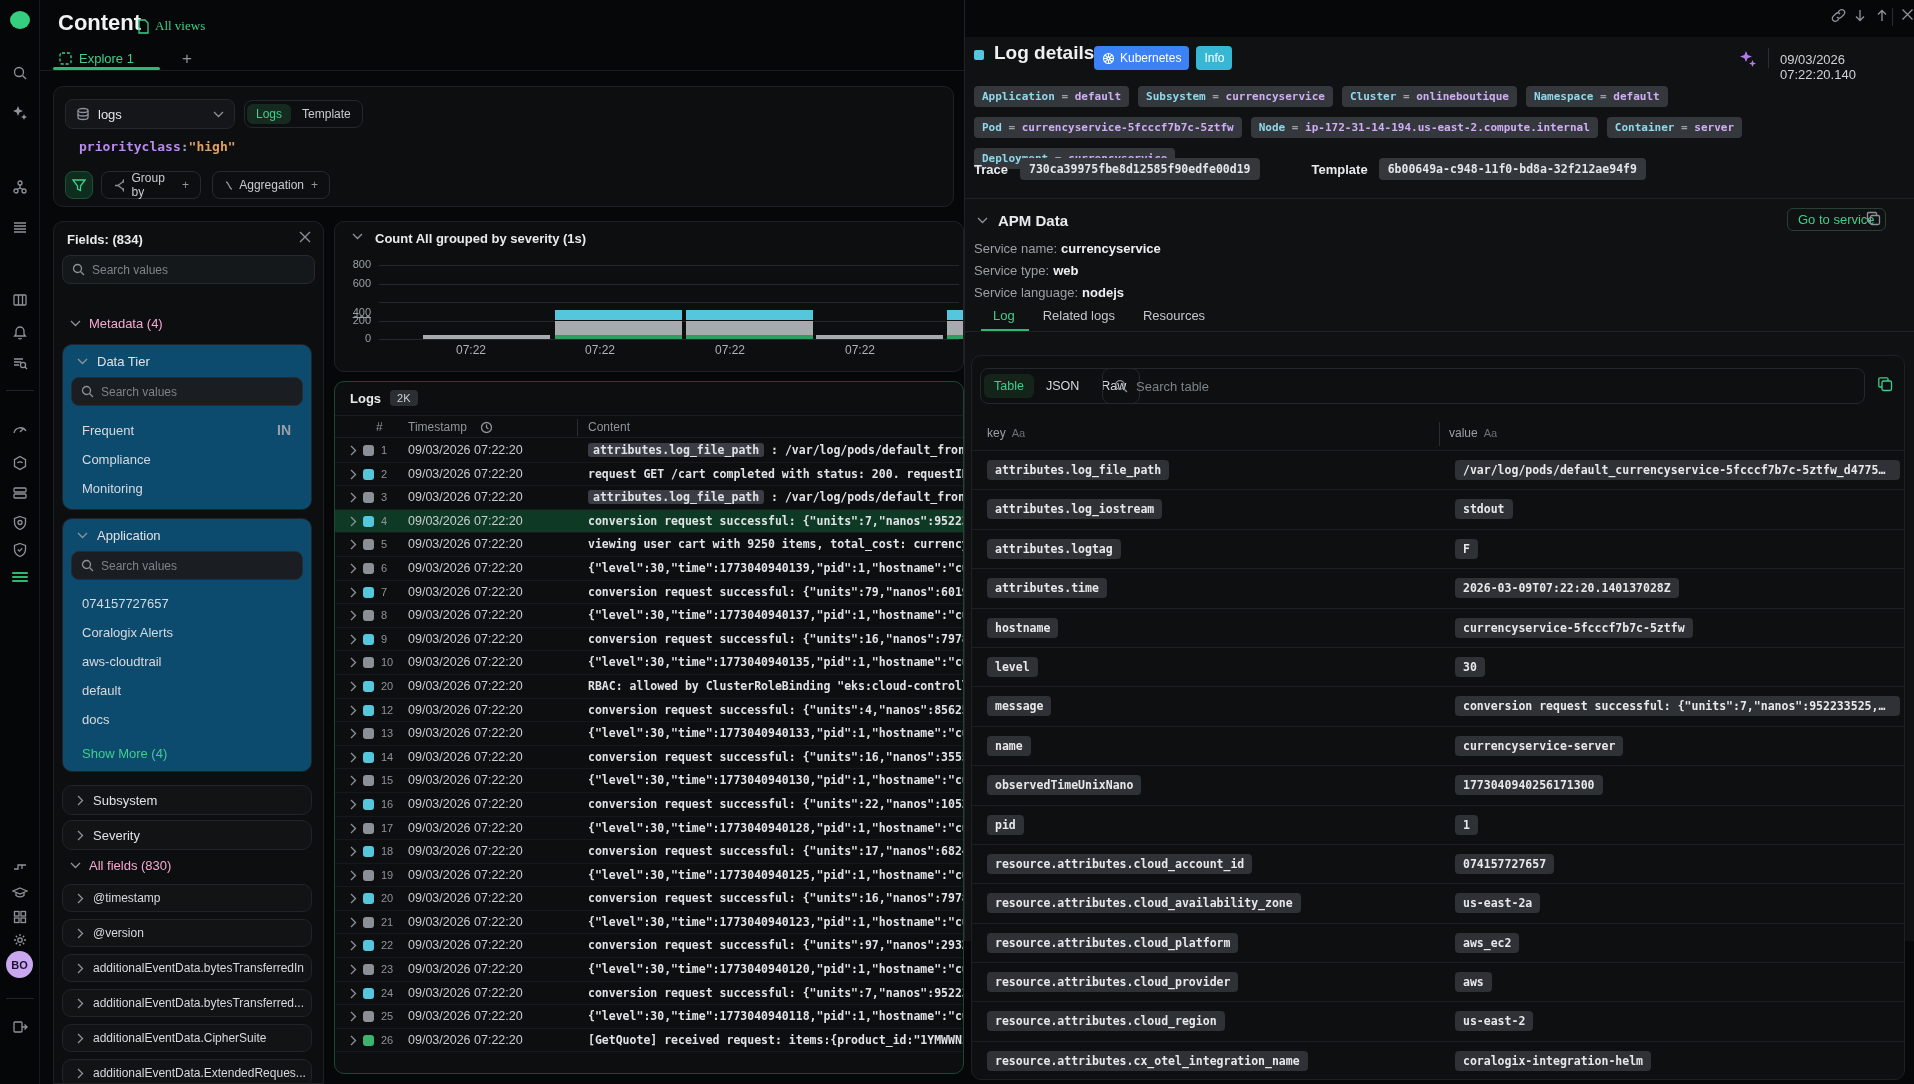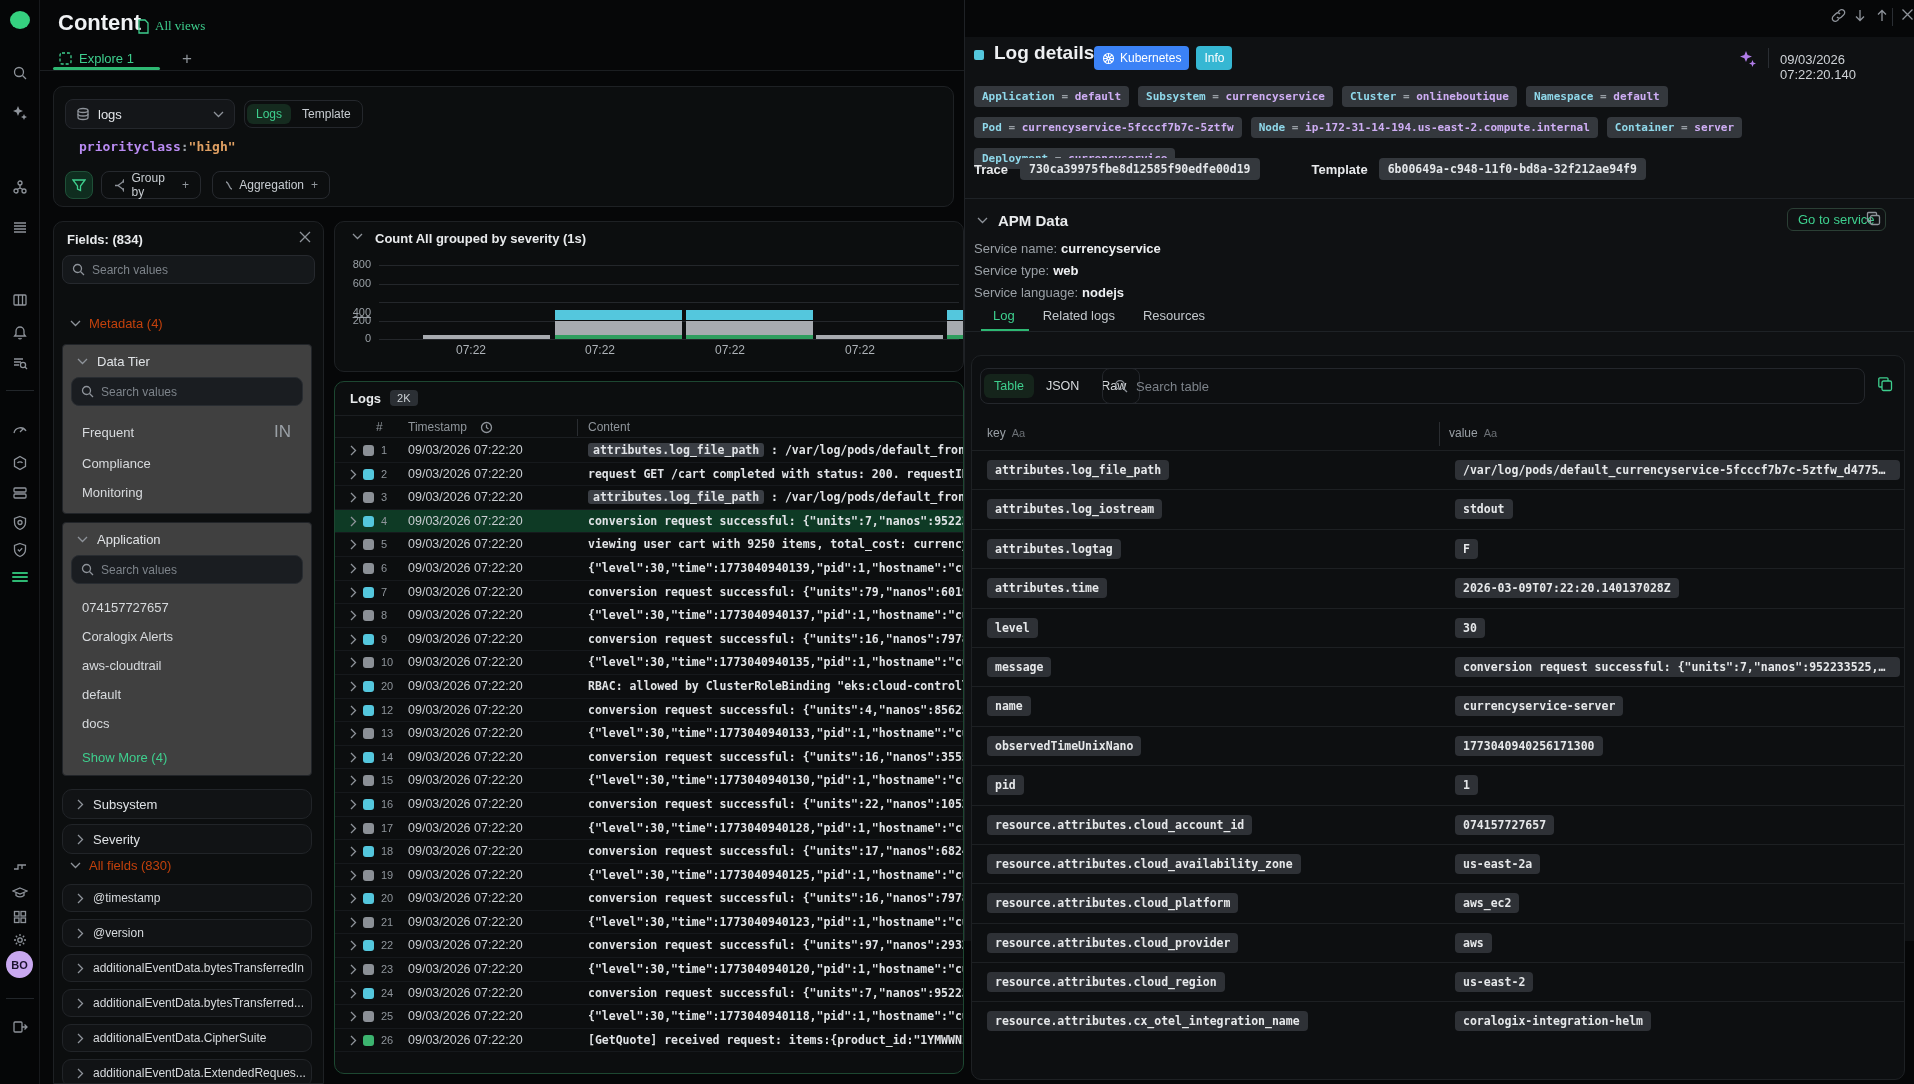--- a/index.html
+++ b/index.html
@@ -45,30 +45,30 @@
               display:flex; align-items:center; gap:7px; padding:0 11px; color:#c8cdd2; font-size:12px; }
 
   
   #fields-panel { left:53px; top:221px; width:271px; height:863px; background:#0c0e0f; border:1px solid #1e2124;
                   border-radius:10px 10px 0 0; overflow:hidden; }
   #fields-title { position:absolute; left:13px; top:10px; font-size:13px; font-weight:bold; color:#e8eaec; }
   #fields-close { position:absolute; right:12px; top:9px; }
   .search-box { display:flex; align-items:center; gap:7px; background:#15181b; border:1px solid #26292e;
                 border-radius:8px; height:29px; padding:0 9px; color:#7d838a; font-size:12px; }
   #fields-search { position:absolute; left:8px; top:33px; width:253px; }
-  .sec-hdr { position:absolute; display:flex; align-items:center; gap:8px; font-size:13px; color:#c2410c; }
+  .sec-hdr { position:absolute; display:flex; align-items:center; gap:8px; font-size:13px; color:#f9a8d4; }
   #meta-hdr { left:16px; top:94px; }
   #groups { position:absolute; left:8px; top:122px; width:250px; }
-  .group-card { background:#404040; border:1px solid #212428; border-radius:4px; margin-bottom:8px; position:relative; }
+  .group-card { background:#0c4a6e; border:1px solid #212428; border-radius:10px; margin-bottom:8px; position:relative; }
   .group-hdr { display:flex; align-items:center; gap:9px; padding:9px 0 0 14px; font-size:13px; color:#dfe2e5; }
   .group-card .search-box { margin:8px 8px 0 8px; background:#1a1d21; border-color:#282c31; }
   .gitems { padding:9px 0 6px 0; }
   .gitem { display:flex; align-items:center; justify-content:space-between; padding:7px 20px 7px 19px;
            font-size:13px; color:#d7dadd; }
-  .gitem .badge-in { font-size:17px; font-weight:normal; color:#9aa0a6; }
+  .gitem .badge-in { font-size:14px; font-weight:bold; color:#9aa0a6; }
   .show-more { padding:6px 19px 10px 19px; font-size:13px; color:#3ecf8e; }
   .group-collapsed { height:30px; display:flex; align-items:center; gap:9px; padding-left:14px;
                      background:#111315; border:1px solid #212428; border-radius:10px; margin-bottom:5px;
                      font-size:13px; color:#dfe2e5; }
   #allfields-hdr { left:16px; top:636px; }
   #allfields { position:absolute; left:8px; top:662px; width:250px; }
   .af-card { height:28px; display:flex; align-items:center; gap:9px; padding-left:14px; margin-bottom:7px;
              background:#111315; border:1px solid #212428; border-radius:9px; font-size:12px; color:#d7dadd;
              white-space:nowrap; overflow:hidden; }
 
@@ -978,20 +978,24 @@
   </div>
             <div class="kv-row">
     <span class="kv-chip kv-key">attributes.logtag</span>
     <span class="kv-chip kv-val">F</span>
   </div>
             <div class="kv-row">
     <span class="kv-chip kv-key">attributes.time</span>
     <span class="kv-chip kv-val">2026-03-09T07:22:20.140137028Z</span>
   </div>
             <div class="kv-row">
+    <span class="kv-chip kv-key">hostname</span>
+    <span class="kv-chip kv-val">currencyservice-5fcccf7b7c-5ztfw</span>
+  </div>
+            <div class="kv-row">
     <span class="kv-chip kv-key">level</span>
     <span class="kv-chip kv-val">30</span>
   </div>
             <div class="kv-row">
     <span class="kv-chip kv-key">message</span>
     <span class="kv-chip kv-val">conversion request successful: {"units":7,"nanos":952233525,"currency_code":"E…</span>
   </div>
             <div class="kv-row">
     <span class="kv-chip kv-key">name</span>
     <span class="kv-chip kv-val">currencyservice-server</span>

